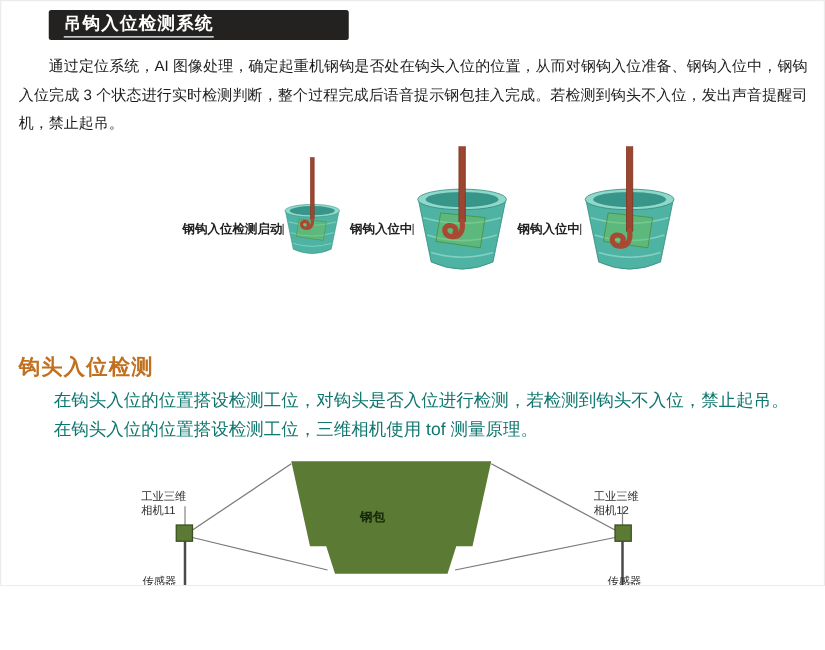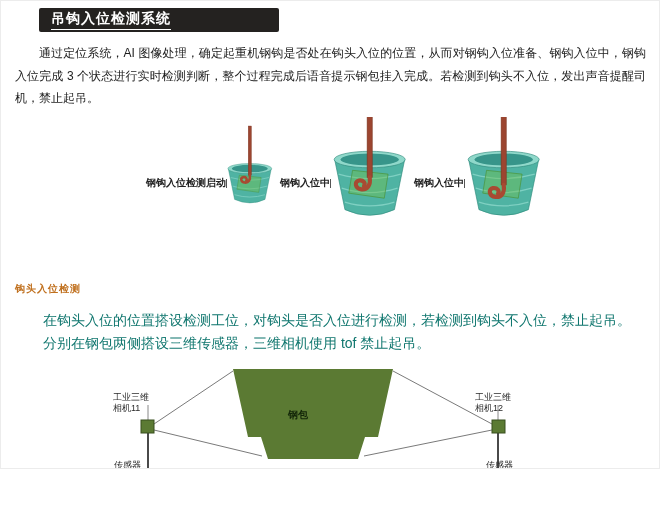--- a/index.html
+++ b/index.html
@@ -19,21 +19,21 @@
          line-height:22.5px;color:#1c1c1c;text-indent:2em;text-align:justify;}
 
   
   .states-row{position:absolute;left:145px;top:116px;width:400px;display:flex;gap:6px;}
   .state-col{width:128px;display:flex;align-items:center;}
   .state-label{font-size:10px;font-weight:bold;color:#222;white-space:nowrap;}
   .pointer-line{width:1px;height:9px;background:#555;margin-top:1px;}
   .bucket-svg{display:block;}
 
   
-  .section-heading{position:absolute;left:14px;top:281px;font-size:10px;
+  .section-heading{position:absolute;left:14px;top:281px;font-size:17px;
                    font-weight:bold;color:#c0701e;letter-spacing:1px;}
   .body-line{position:absolute;left:14px;right:13px;font-size:14px;color:#0f766e;
              text-indent:2em;line-height:22px;}
   .body-line.l1{top:308px;}
   .body-line.l2{top:331px;}
 
   
   .diagram-wrap{position:absolute;left:55px;top:358px;width:575px;height:158px;}
   .diagram-svg{position:absolute;left:0;top:0;}
   .diagram-label{position:absolute;font-size:9px;line-height:11px;color:#2a2a2a;
@@ -108,21 +108,21 @@
           <rect x="57" y="-80" width="8" height="126" fill="#9c4530" stroke="#7c3520" stroke-width="1"></rect>
           <path d="M61,46 C63,58 58,66 48,65 C38,64 36,53 44,51 C51,50 55,55 52,60" fill="none" stroke="#a84a32" stroke-width="6.5" stroke-linecap="round"></path>
         </g>
       </svg>
     </div>
 
   </div>
 
   <div class="section-heading">钩头入位检测</div>
   <div class="body-line l1">在钩头入位的位置搭设检测工位，对钩头是否入位进行检测，若检测到钩头不入位，禁止起吊。</div>
-  <div class="body-line l2">分别在钢包两侧搭设三维传感器，三维相机使用 tof 禁止起吊。</div>
+  <div class="body-line l2">在钩头入位的位置搭设检测工位，三维相机使用 tof 测量原理。</div>
 
   <div class="diagram-wrap">
     <svg class="diagram-svg" width="575" height="158" viewBox="0 0 575 158">
 
       <line x1="98" y1="65" x2="177" y2="12" stroke="#7a7a7a" stroke-width="1"></line>
       <line x1="98" y1="71" x2="206" y2="97" stroke="#7a7a7a" stroke-width="1"></line>
       <line x1="436" y1="65" x2="337" y2="12" stroke="#7a7a7a" stroke-width="1"></line>
       <line x1="436" y1="71" x2="308" y2="97" stroke="#7a7a7a" stroke-width="1"></line>
 
       <line x1="92" y1="46" x2="92" y2="61" stroke="#888" stroke-width="1"></line>

